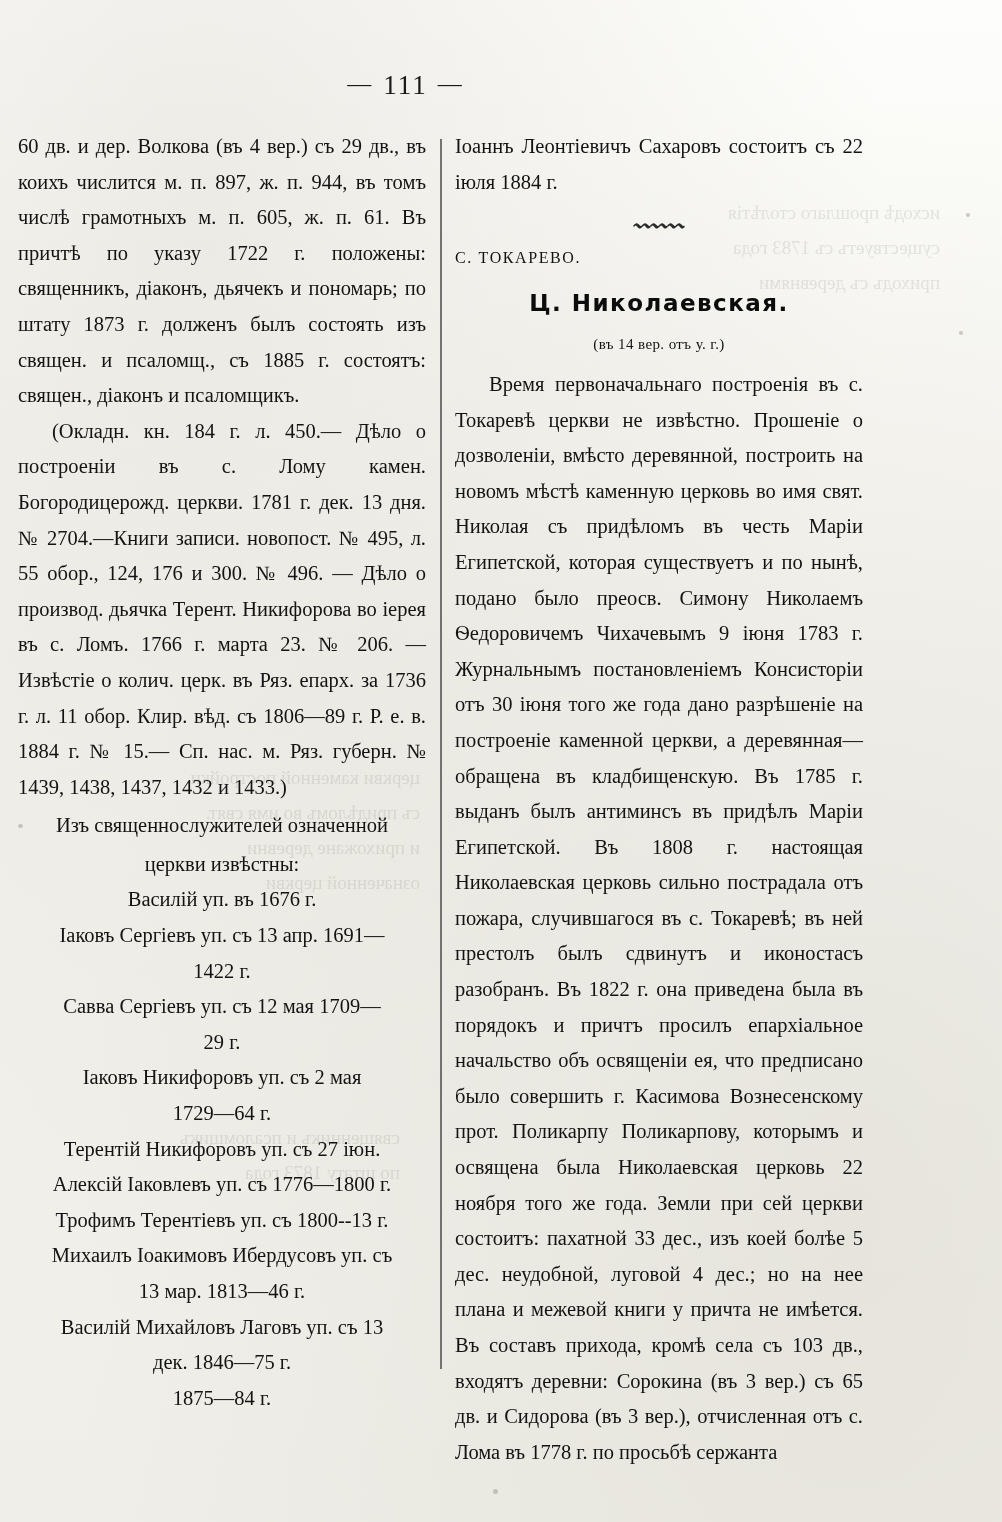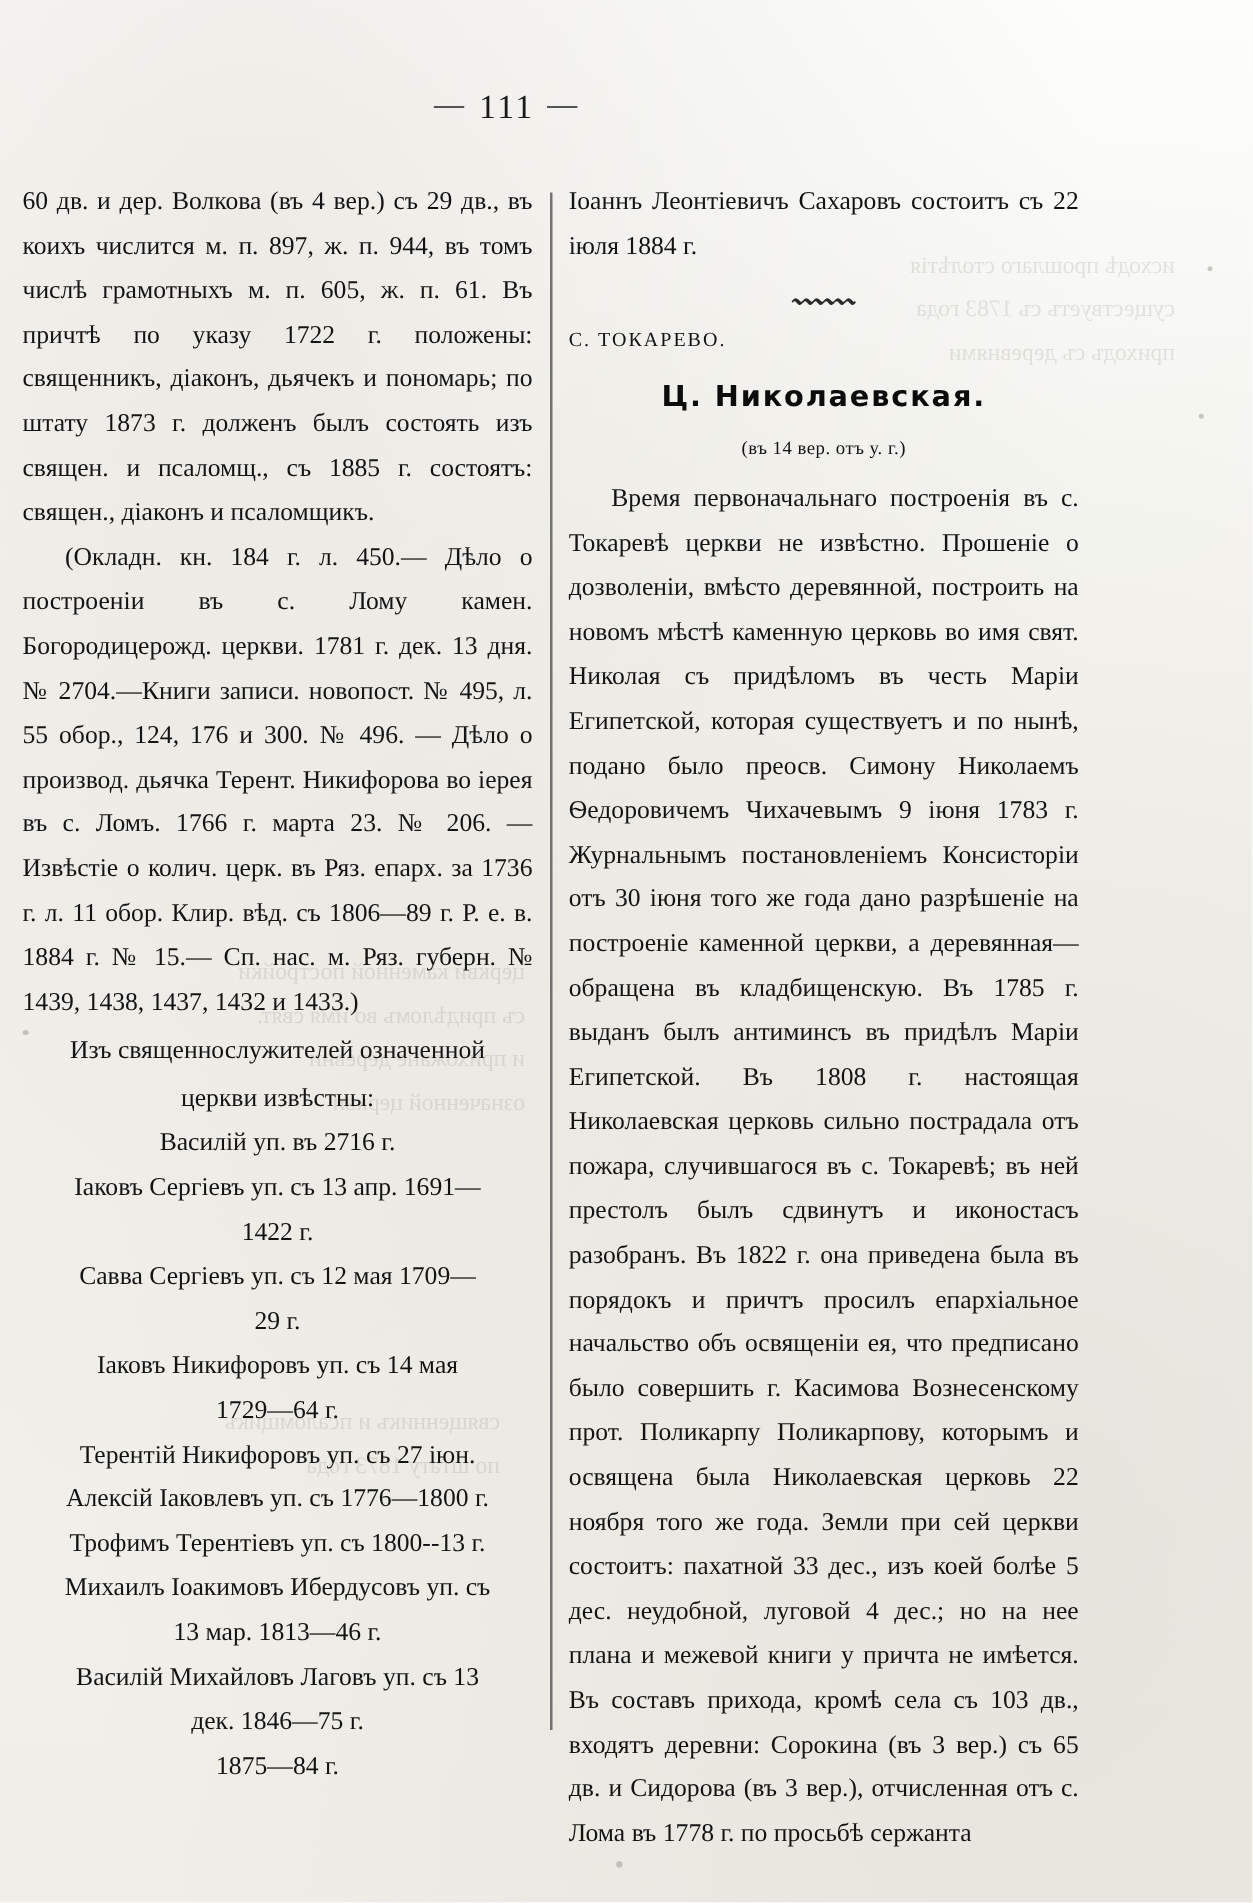--- a/index.html
+++ b/index.html
@@ -37,21 +37,21 @@
     color: #1a1a1a;
   }
   .page-number .dash {
     display: inline-block;
     padding: 0 10px;
     font-size: 24px;
     vertical-align: 3px;
   }
   .columns {
     position: absolute;
-    top: 144px;
+    top: 129px;
     left: 0;
     width: 1002px;
     height: 1260px;
   }
   .col {
     position: absolute;
     top: 0;
     width: 408px;
     font-size: 20.5px;
     line-height: 35.6px;
@@ -160,26 +160,26 @@
 
     <div class="divider"></div>
 
     <div class="col col-left">
       <p class="hang">60 дв. и дер. Волкова (въ 4 вер.) съ 29 дв., въ коихъ числится м. п. 897, ж. п. 944, въ томъ числѣ грамотныхъ м. п. 605, ж. п. 61. Въ причтѣ по указу 1722 г. положены: священникъ, діаконъ, дьячекъ и пономарь; по штату 1873 г. долженъ былъ состоять изъ священ. и псаломщ., съ 1885 г. состоятъ: священ., діаконъ и псаломщикъ.</p>
       <p class="indent">(Окладн. кн. 184 г. л. 450.— Дѣло о построеніи въ с. Лому камен. Богородицерожд. церкви. 1781 г. дек. 13 дня. № 2704.—Книги записи. новопост. № 495, л. 55 обор., 124, 176 и 300. № 496. — Дѣло о производ. дьячка Терент. Никифорова во іерея въ с. Ломъ. 1766 г. марта 23. № 206. — Извѣстіе о колич. церк. въ Ряз. епарх. за 1736 г. л. 11 обор. Клир. вѣд. съ 1806—89 г. Р. е. в. 1884 г. № 15.— Сп. нас. м. Ряз. губерн. № 1439, 1438, 1437, 1432 и 1433.)</p>
 
       <p class="clergy-head">Изъ священнослужителей означенной</p>
       <p class="clergy-head">церкви извѣстны:</p>
 
-      <p class="clergy-line">Василій уп. въ 2716 г.</p>
+      <p class="clergy-line">Василій уп. въ 1676 г.</p>
       <p class="clergy-line">Іаковъ Сергіевъ уп. съ 13 апр. 1691—</p>
       <p class="clergy-line">1422 г.</p>
       <p class="clergy-line">Савва Сергіевъ уп. съ 12 мая 1709—</p>
       <p class="clergy-line">29 г.</p>
-      <p class="clergy-line">Іаковъ Никифоровъ уп. съ 14 мая</p>
+      <p class="clergy-line">Іаковъ Никифоровъ уп. съ 2 мая</p>
       <p class="clergy-line">1729—64 г.</p>
       <p class="clergy-line">Терентій Никифоровъ уп. съ 27 іюн.</p>
       <p class="clergy-line">Алексій Іаковлевъ уп. съ 1776—1800 г.</p>
       <p class="clergy-line">Трофимъ Терентіевъ уп. съ 1800--13 г.</p>
       <p class="clergy-line">Михаилъ Іоакимовъ Ибердусовъ уп. съ</p>
       <p class="clergy-line">13 мар. 1813—46 г.</p>
       <p class="clergy-line">Василій Михайловъ Лаговъ уп. съ 13</p>
       <p class="clergy-line">дек. 1846—75 г.</p>
       <p class="clergy-line">1875—84 г.</p>
     </div>

